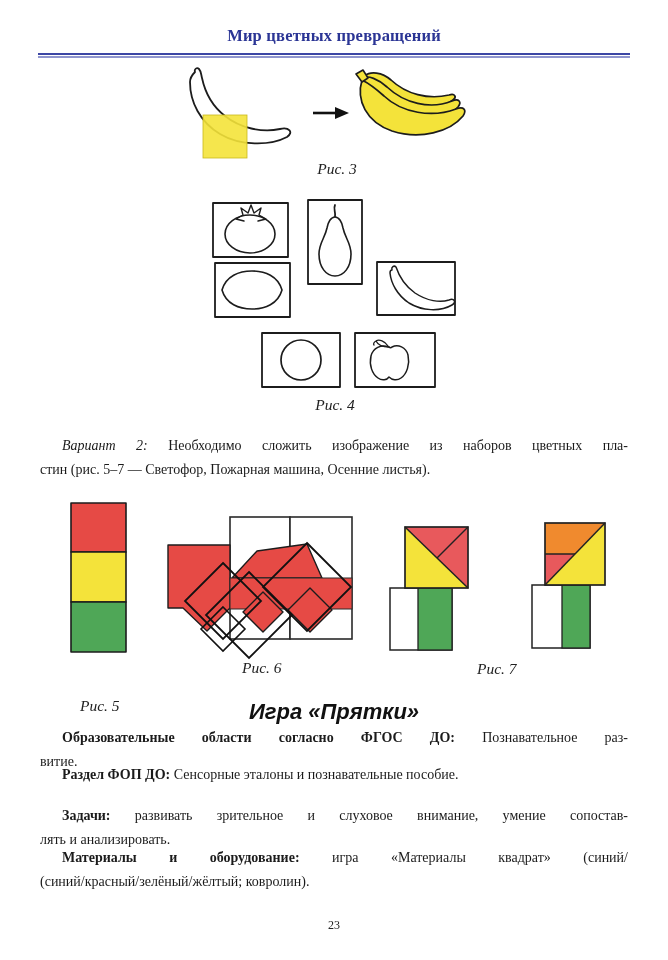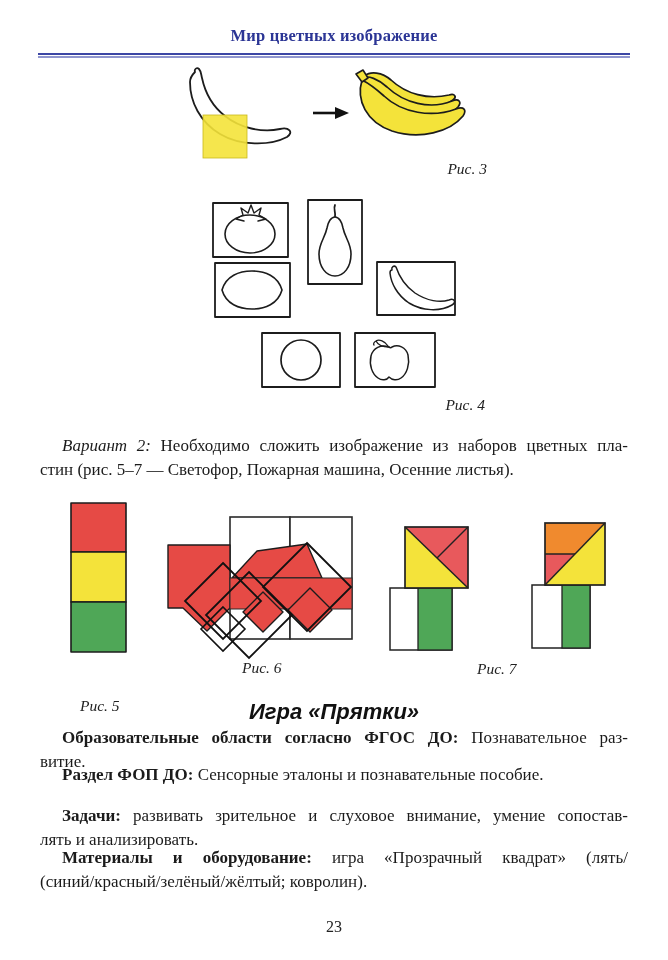--- a/index.html
+++ b/index.html
@@ -21,54 +21,54 @@
   .f-red{fill:var(--c-red,#E64A45);}
   .f-yellow{fill:var(--c-yellow,#F4E33A);}
   .f-green{fill:var(--c-green,#4FA757);}
   .f-orange{fill:var(--c-orange,#F08A2E);}
   .f-pink{fill:var(--c-pink_red,#E8595C);}
   .f-white{fill:#ffffff;}
   .f-none{fill:none;}
   .caption{
     position:absolute; font-style:italic; font-size:15.5px; color:#222;
   }
-  .caption.centered{text-align:right;}
+  .caption.centered{text-align:center;}
   .watermark{
     position:absolute; top:464px; left:0; width:668px; text-align:center;
     font-family:"Liberation Sans", sans-serif; font-weight:bold;
     font-size:37px; letter-spacing:2px; color:#e9e9e9;
     text-shadow:2px 3px 2px rgba(130,130,130,.75), 0 0 1px #cfcfcf;
     z-index:1; user-select:none;
   }
   .figs{z-index:2;}
   .textblock{
-    position:absolute; left:40px; width:588px; font-size:17px; line-height:24px;
+    position:absolute; left:40px; width:588px; font-size:14px; line-height:24px;
   }
   .line{text-align:justify; text-align-last:justify;}
   .line.lastline{text-align:left; text-align-last:auto;}
   .line.indent{text-indent:22px;}
   .b{font-weight:bold;}
   .i{font-style:italic;}
   .game-heading{
     position:absolute; top:699px; left:0; width:668px; text-align:center;
     font-family:"Liberation Sans", sans-serif; font-weight:bold; font-style:italic;
     font-size:22px; color:#111;
   }
   .pagenum{
     position:absolute; top:918px; left:0; width:668px; text-align:center;
-    font-size:16px; color:#222;
+    font-size:12px; color:#222;
   }
   .stroke{stroke:#1c1c1c; stroke-linejoin:round; stroke-linecap:round;}
 </style>
 </head>
 <body>
 
 <div class="page">
 
-  <div class="hdr-title">Мир цветных изображение</div>
+  <div class="hdr-title">Мир цветных превращений</div>
   <div class="hdr-rule"></div>
 
   <svg class="figs" style="left:170px; top:66px;" width="300" height="96" viewBox="0 0 300 96">
     <g>
       <path class="stroke f-white" stroke-width="1.8" d="M 25,6 C 24,3 27,1 29,3 C 31,5 31,8 32,12 C 35,26 42,40 55,50 C 70,62 92,67 110,63 C 119,61 124,66 117,71 C 100,80 70,80 50,68 C 30,56 20,36 20,16 C 20,12 22,9 25,6 Z"></path>
     </g>
     <g>
       <rect x="33" y="49" width="44" height="43" class="f-yellow" fill-opacity="0.9" stroke="#c8b81c" stroke-width="0.8"></rect>
     </g>
     <g>
@@ -196,20 +196,20 @@
 
   <div class="textblock" style="top:804px;">
     <div class="line indent">
       <span class="b">Задачи:</span><span> развивать зрительное и слуховое внимание, умение сопостав-</span>
     </div>
     <div class="line lastline">лять и анализировать.</div>
   </div>
 
   <div class="textblock" style="top:846px;">
     <div class="line indent">
-      <span class="b">Материалы и оборудование:</span><span> игра «Прозрачный квадрат» (лять/</span>
+      <span class="b">Материалы и оборудование:</span><span> игра «Материалы квадрат» (синий/</span>
     </div>
     <div class="line lastline">(синий/красный/зелёный/жёлтый; ковролин).</div>
   </div>
 
   <div class="pagenum">23</div>
 
 </div>
 
 </body></html>

